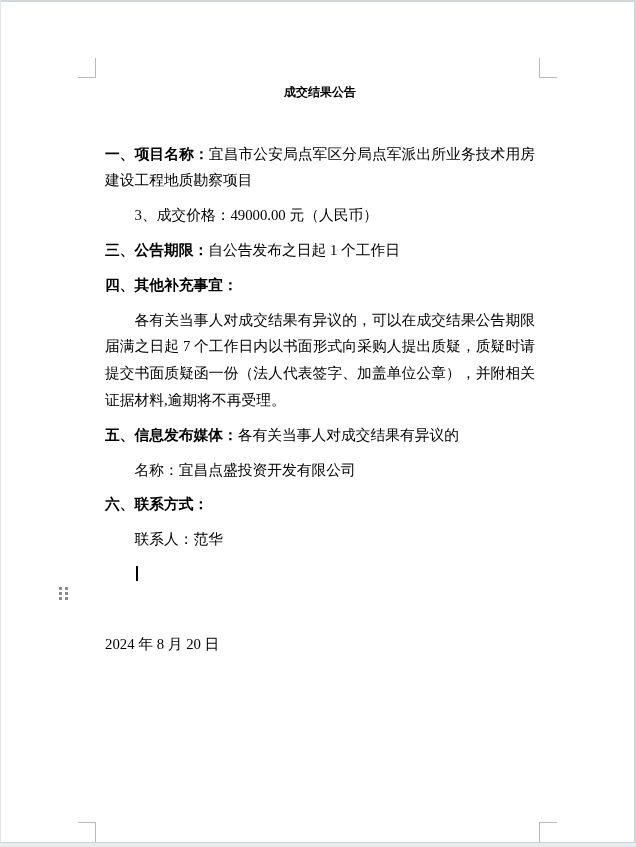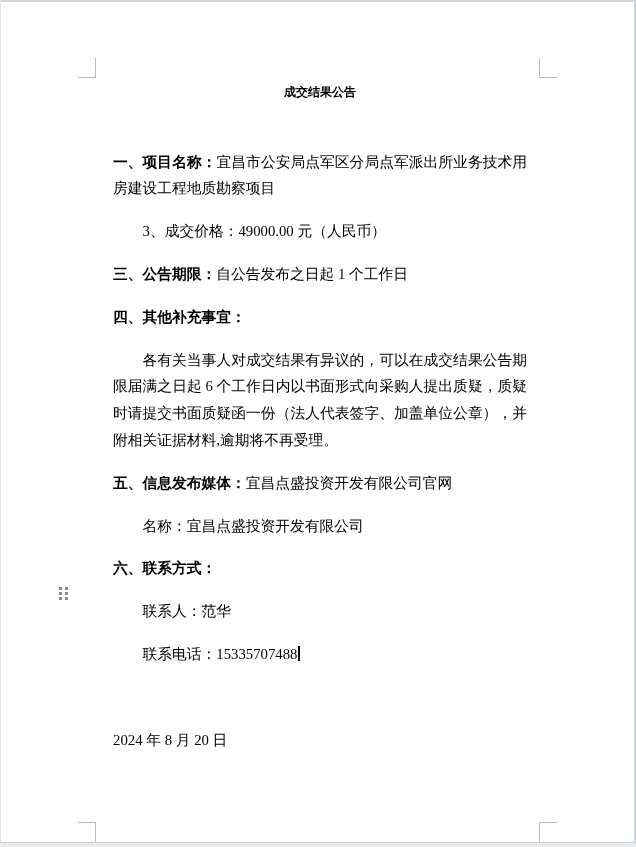--- a/index.html
+++ b/index.html
@@ -19,21 +19,21 @@
   
   .mark { position:absolute; width:18px; height:20px; }
   .mark-tl { left:78px;  top:58px;  border-right:1px solid #b6babd; border-bottom:1px solid #b6babd; }
   .mark-tr { left:539px; top:58px;  border-left:1px solid #b6babd;  border-bottom:1px solid #b6babd; }
   .mark-bl { left:78px;  top:822px; border-right:1px solid #b6babd; border-top:1px solid #b6babd; }
   .mark-br { left:539px; top:822px; border-left:1px solid #b6babd;  border-top:1px solid #b6babd; }
   
   .content { position:absolute; left:97px; top:79px; width:446px; font-size:14.75px; line-height:26.8px; }
   .doc-title { text-align:center; font-weight:bold; font-size:12px; }
   .spacer { height:26.8px; }
-  p.para { margin:16px; }
+  p.para { margin:8px; }
   .justify { text-align:justify; }
   .indent { text-indent:2em; }
   .b { font-weight:bold; }
   .date-line { text-align:left; }
   
   .caret { display:inline-block; width:2px; height:15px; background:#000; vertical-align:-2px; margin-left:1px; }
   
   .drag-handle { position:absolute; left:59px; top:587px; display:grid; grid-template-columns:3px 3px; grid-auto-rows:3px; gap:2px 3px; }
   .drag-handle i { background:#8b8b8b; display:block; width:3px; height:3px; }
 </style>
@@ -67,27 +67,27 @@
 
   <p class="para justify"><span class="b">一、项目名称：</span><span>宜昌市公安局点军区分局点军派出所业务技术用房建设工程地质勘察项目</span></p>
 
 
   <p class="para indent">3、成交价格：49000.00 元（人民币）</p>
 
   <p class="para"><span class="b">三、公告期限：</span><span>自公告发布之日起 1 个工作日</span></p>
 
   <p class="para b">四、其他补充事宜：</p>
 
-  <p class="para indent justify">各有关当事人对成交结果有异议的，可以在成交结果公告期限届满之日起 6 个工作日内以书面形式向采购人提出质疑，质疑时请提交书面质疑函一份（法人代表签字、加盖单位公章），并附相关证据材料,逾期将不再受理。</p>
+  <p class="para indent justify">各有关当事人对成交结果有异议的，可以在成交结果公告期限届满之日起 7 个工作日内以书面形式向采购人提出质疑，质疑时请提交书面质疑函一份（法人代表签字、加盖单位公章），并附相关证据材料,逾期将不再受理。</p>
 
-  <p class="para"><span class="b">五、信息发布媒体：</span><span>宜昌点盛投资开发有限公司官网</span></p>
+  <p class="para"><span class="b">五、信息发布媒体：</span><span>各有关当事人对成交结果有异议的</span></p>
 
   <p class="para indent">名称：宜昌点盛投资开发有限公司</p>
 
   <p class="para b">六、联系方式：</p>
   <p class="para indent">联系人：范华</p>
-  <p class="para indent"><span>联系电话：15335707488</span><span class="caret"></span></p>
+  <p class="para indent"><span class="caret"></span></p>
 
   <div class="spacer"></div>
 
   <p class="para date-line">2024 年 8 月 20 日</p>
 
 </div>
 
 </body></html>

